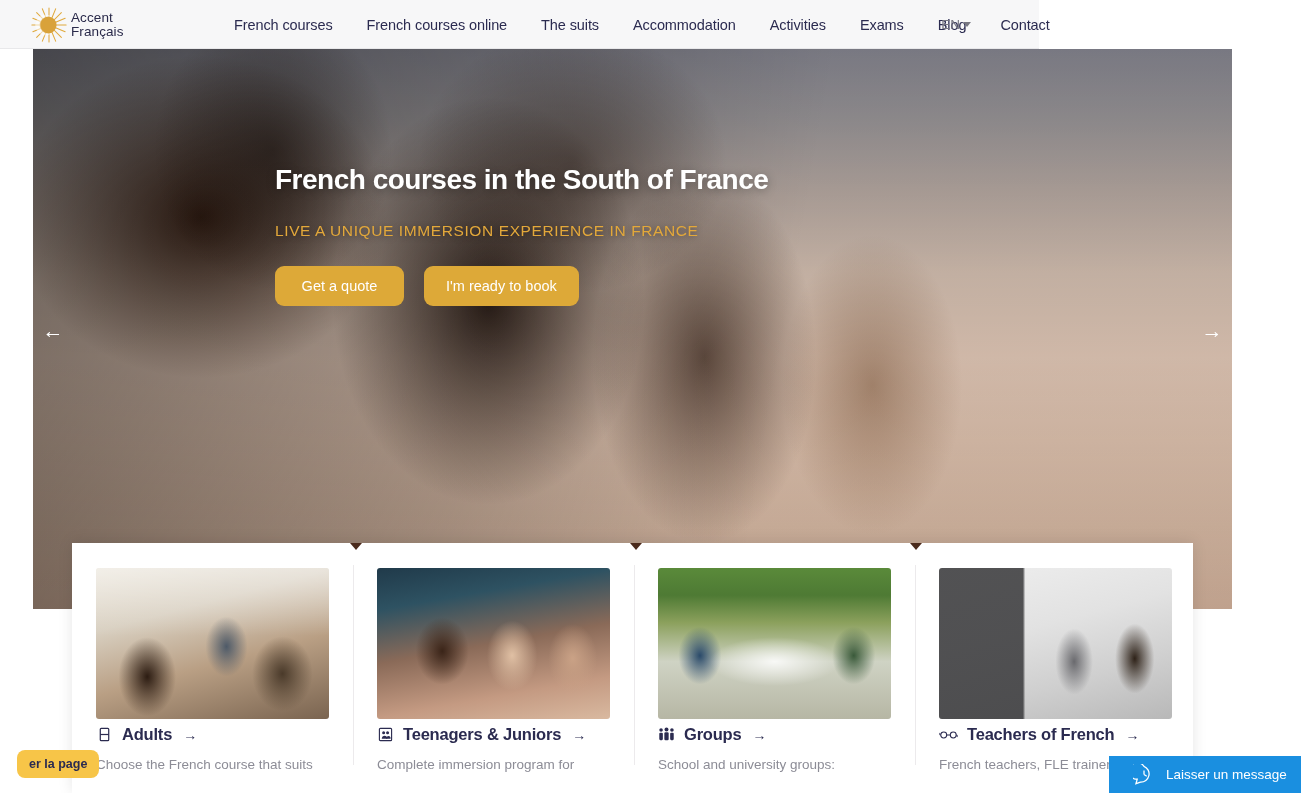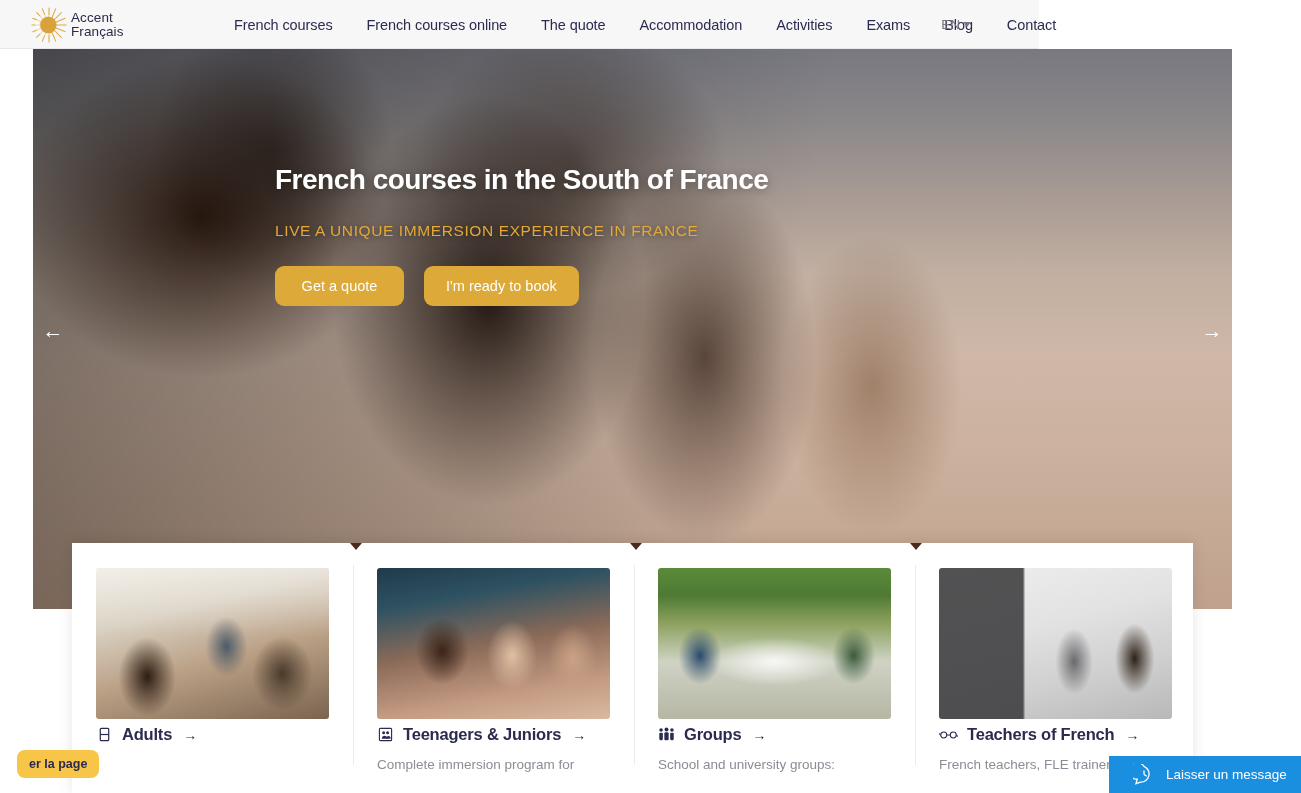--- a/index.html
+++ b/index.html
@@ -245,21 +245,21 @@
     </span>
     <span>
       <span class="logo-text" style="display:block">Accent</span>
       <span class="logo-text" style="display:block">Français</span>
     </span>
   </div>
 
   <nav class="nav">
     <span class="nav-item">French courses</span>
     <span class="nav-item">French courses online</span>
-    <span class="nav-item">The quote</span>
+    <span class="nav-item">The suits</span>
     <span class="nav-item">Accommodation</span>
     <span class="nav-item">Activities</span>
     <span class="nav-item">Exams</span>
     <span class="nav-item">Blog</span>
     <span class="nav-item">Contact</span>
   </nav>
 
   <div class="lang">
     <span>EN</span>
     <i class="caret"></i>
@@ -294,20 +294,21 @@
     <div class="card-head">
       <span class="card-icon">
         <svg viewBox="0 0 16 16" width="15" height="15" fill="none" stroke="#2b2b50" stroke-width="1.3">
           <rect x="3.5" y="1.5" width="9" height="13" rx="1"></rect>
             <line x1="3.5" y1="8" x2="12.5" y2="8"></line>
         </svg>
       </span>
       <span class="card-title">Adults</span>
       <span class="card-arrow">→</span>
     </div>
+    <div class="card-desc">Choose the French course that suits</div>
   </div>
 
   <div class="card">
     <div class="card-photo p2"></div>
     <div class="card-head">
       <span class="card-icon">
         <svg viewBox="0 0 16 16" width="15" height="15" fill="none" stroke="#2b2b50" stroke-width="1.2">
           <rect x="1.5" y="1.5" width="13" height="13" rx="1"></rect>
           <circle cx="6" cy="6" r="1.6" fill="#2b2b50" stroke="none"></circle>
           <circle cx="10.2" cy="6" r="1.6" fill="#2b2b50" stroke="none"></circle>

